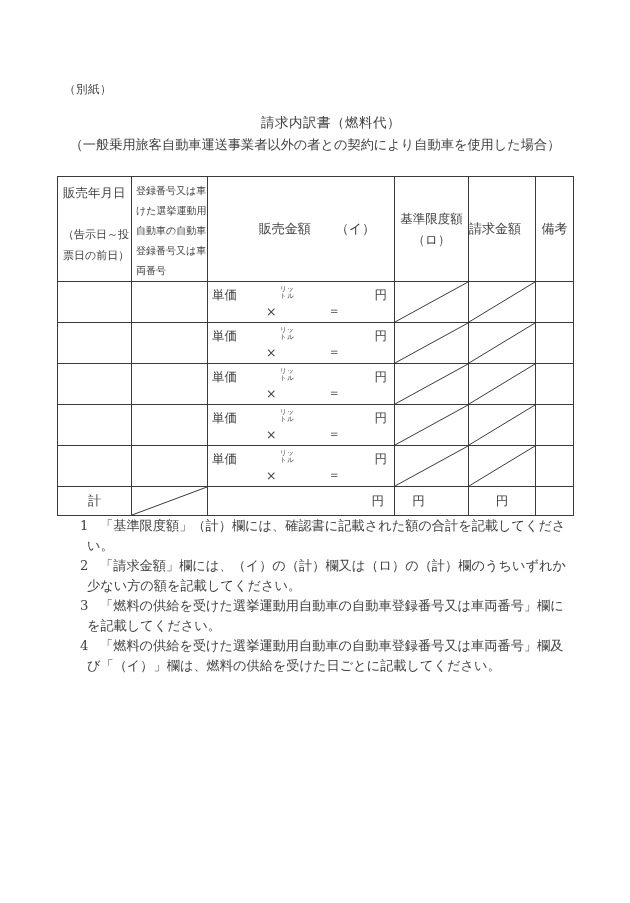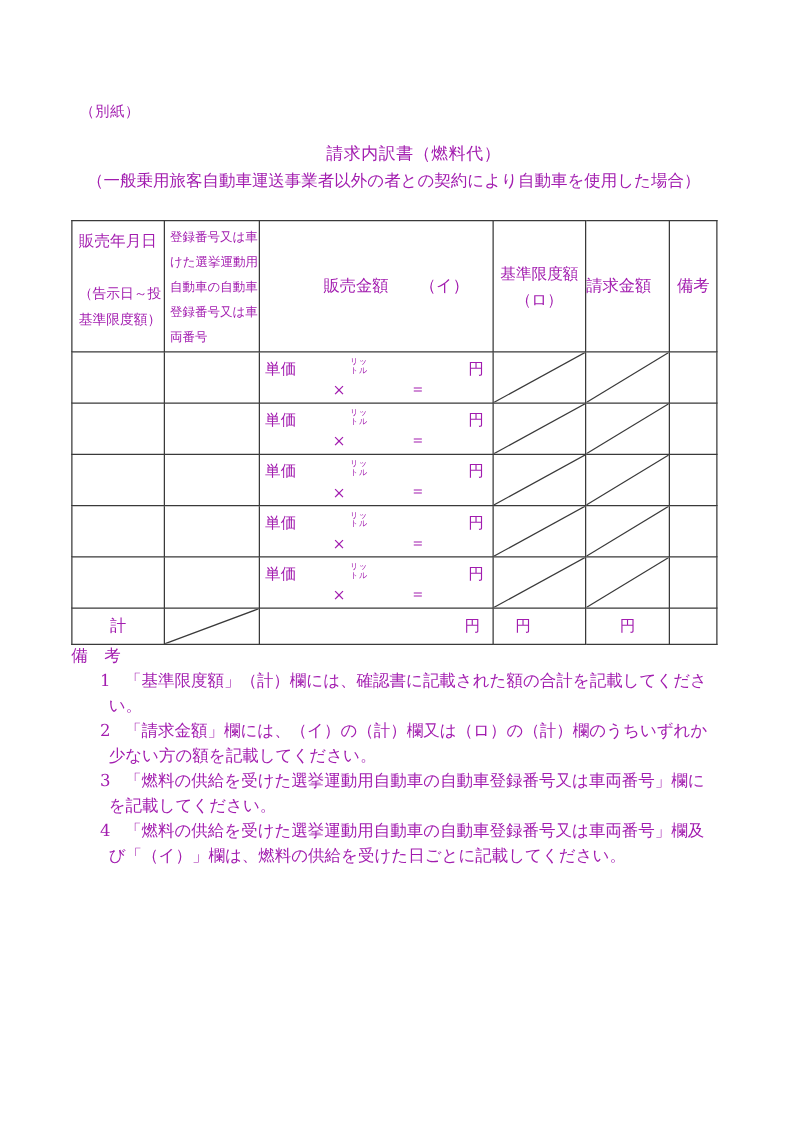--- a/index.html
+++ b/index.html
@@ -1,19 +1,19 @@
 <!DOCTYPE html>
 <html><head>
 <meta charset="utf-8">
 <style>
   * { margin:0; padding:0; box-sizing:border-box; }
   html,body { background:#ffffff; }
   .page {
     position:relative; width:630px; height:903px; background:#ffffff;
-    color:#a21caf; font-family:"DejaVu Serif","Liberation Serif",serif;
+    color:#404040; font-family:"DejaVu Serif","Liberation Serif",serif;
     font-size:13px; overflow:hidden;
   }
   .corner-label { position:absolute; top:82px; left:64px; font-size:11.5px; letter-spacing:0.5px; }
   .doc-title { position:absolute; top:114px; left:16px; width:100%; text-align:center; font-size:13.5px; letter-spacing:0.5px; }
   .doc-subtitle { position:absolute; top:136px; left:0; width:100%; text-align:center; font-size:13.2px; }
 
   table.form-table {
     position:absolute; top:176px; left:57px;
     border-collapse:collapse; table-layout:fixed; width:516px;
   }
@@ -74,21 +74,21 @@
         <col style="width:67px">
         <col style="width:38px">
     </colgroup>
 
     <tbody>
         <tr class="header-row">
       <th class="col-date">
         <div class="main-line">販売年月日</div>
         <div class="blank-line"></div>
         <div class="sub-line">（告示日～投</div>
-        <div class="sub-line">基準限度額）</div>
+        <div class="sub-line">票日の前日）</div>
       </th>
       <th class="col-vehicle">
         <div>登録番号又は車</div>
         <div>けた選挙運動用</div>
         <div>自動車の自動車</div>
         <div>登録番号又は車</div>
         <div>両番号</div>
       </th>
       <th class="col-sales">
         <div class="sales-head">
@@ -243,21 +243,20 @@
           </td>
       <td class="total-sales">円</td>
       <td class="total-center limit">円</td>
       <td class="total-center">円</td>
       <td></td>
     </tr>
   </tbody>
     </table>
 
   <div class="notes">
-    <div class="notes-heading">備　考</div>
 
     <div class="note-item">
       <div class="note-line first"><span class="note-num">1</span><span>「基準限度額」（計）欄には、確認書に記載された額の合計を記載してくださ</span></div>
       <div class="note-line">い。</div>
     </div>
 
     <div class="note-item">
       <div class="note-line first"><span class="note-num">2</span><span>「請求金額」欄には、（イ）の（計）欄又は（ロ）の（計）欄のうちいずれか</span></div>
       <div class="note-line">少ない方の額を記載してください。</div>
     </div>

